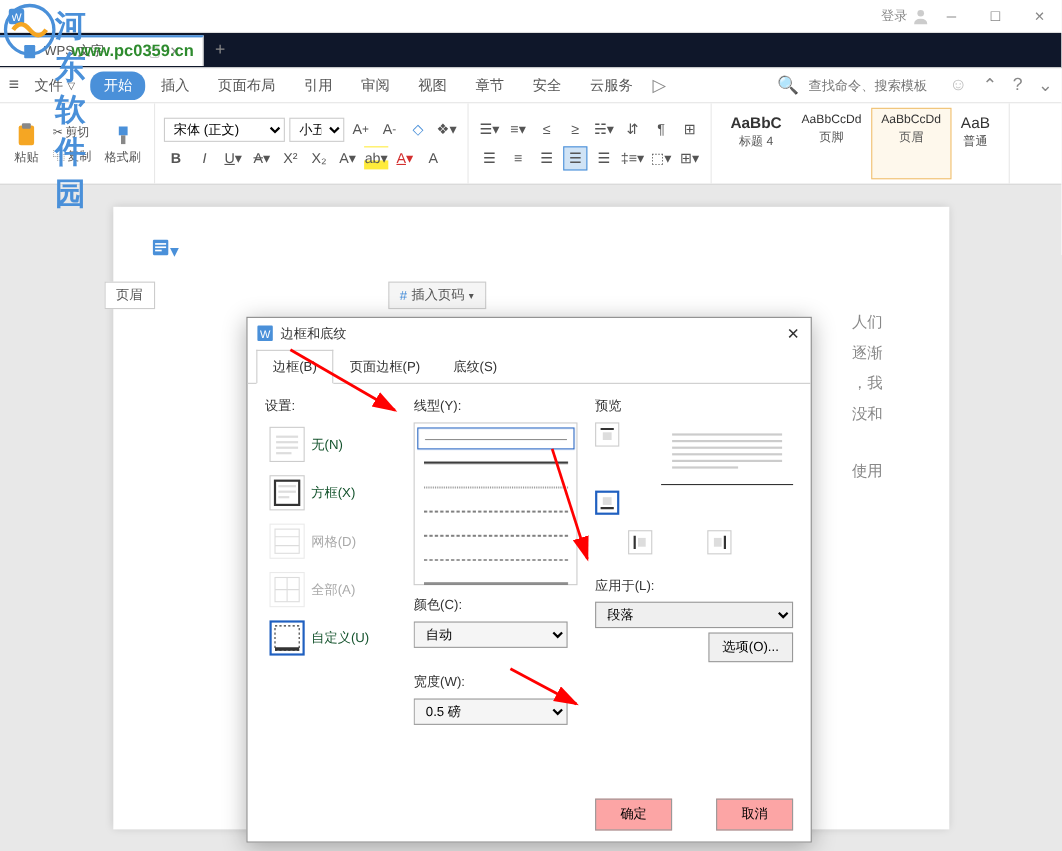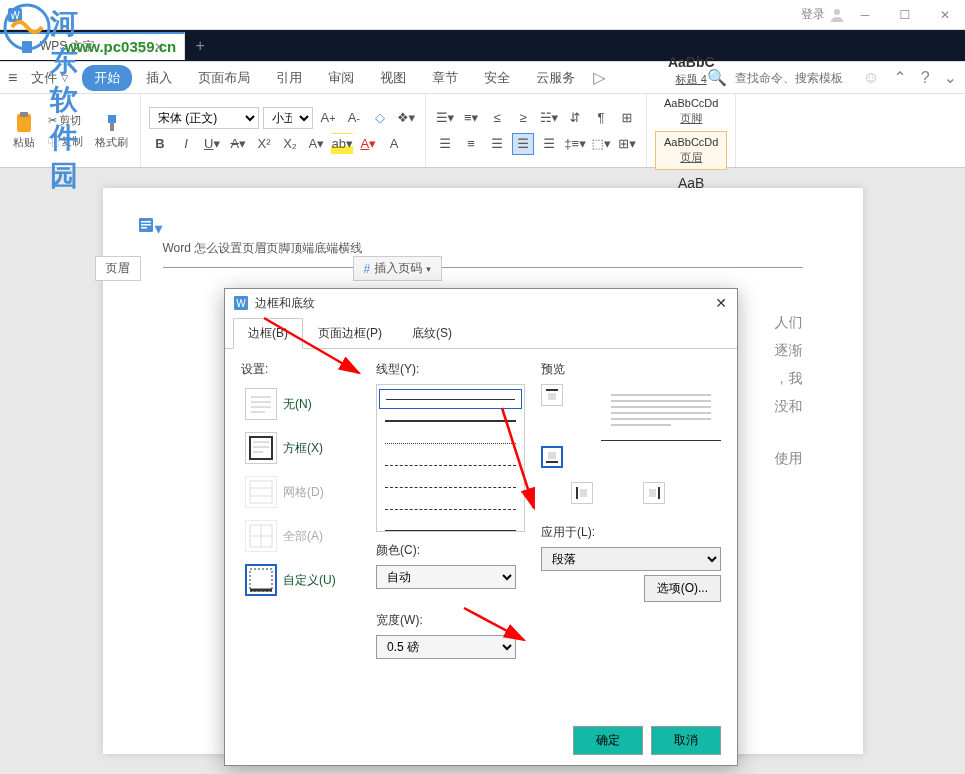--- a/index.html
+++ b/index.html
@@ -39,21 +39,21 @@
 .ribbon-group { padding: 4px 8px; border-right: 1px solid #e8e8e8; display: flex; flex-direction: column; justify-content: center; }
 .ribbon-row { display: flex; align-items: center; gap: 4px; }
 .ribbon-btn-large { display: flex; flex-direction: column; align-items: center; justify-content: center; padding: 4px; font-size: 11px; color: #555; }
 .ribbon-btn-small { display: flex; align-items: center; gap: 2px; padding: 2px 4px; font-size: 11px; color: #555; }
 .ribbon-select { font-size: 12px; padding: 2px 4px; border: 1px solid #ccc; background: #fff; }
 .ribbon-toolbtn { width: 22px; height: 22px; display: flex; align-items: center; justify-content: center; font-size: 13px; color: #555; border: 1px solid transparent; }
 .ribbon-toolbtn.active { background: #d0e3f5; border-color: #4a90d9; }
 .style-item { display: flex; flex-direction: column; align-items: center; padding: 4px 8px; border: 1px solid transparent; }
 .style-item.sel { border-color: #f0c070; background: #fef8ec; }
 .style-preview { font-size: 14px; color: #333; }
-.style-name { font-size: 11px; color: #555; margin-top: 2px; text-decoration: underline; }
+.style-name { font-size: 11px; color: #555; margin-top: 2px; }
 
 
 .doc-area { flex: 1; background: #e8e8e8; padding: 20px 0; height: calc(774px - 168px); overflow: hidden; display: flex; justify-content: center; }
 .page { width: 760px; background: #fff; box-shadow: 0 0 8px rgba(0,0,0,0.15); position: relative; padding: 50px 60px; }
 .header-area { border-bottom: 1px solid #999; padding-bottom: 4px; margin-bottom: 20px; min-height: 30px; }
 .header-label { position: absolute; left: -8px; top: 68px; background: #fff; border: 1px solid #ccc; padding: 3px 10px; font-size: 12px; color: #555; }
 .header-icon { position: absolute; left: 34px; top: 28px; color: #4a90d9; }
 .doc-content { font-size: 14px; color: #333; line-height: 2; }
 .insert-pagenum { position: absolute; top: 68px; left: 250px; background: #f5f5f5; border: 1px solid #ccc; padding: 3px 10px; font-size: 12px; color: #555; display: flex; align-items: center; gap: 4px; }
 
@@ -89,21 +89,21 @@
 .preview-lines { display: flex; flex-direction: column; gap: 4px; padding: 10px; }
 .preview-line { height: 2px; background: #ccc; }
 .edge-btn { width: 22px; height: 22px; border: 1px solid #ccc; display: flex; align-items: center; justify-content: center; font-size: 10px; }
 .edge-btn.sel { border: 2px solid #2060c0; }
 .edge-buttons-v { display: flex; flex-direction: column; gap: 40px; }
 .edge-buttons-h { display: flex; gap: 50px; margin-top: 8px; margin-left: 30px; }
 .apply-row { margin-top: 20px; }
 .apply-select { width: 180px; padding: 3px 6px; font-size: 12px; border: 1px solid #999; }
 .options-btn { float: right; padding: 4px 12px; font-size: 12px; border: 1px solid #999; background: #f0f0f0; margin-top: 4px; }
 .dialog-footer { display: flex; justify-content: flex-end; gap: 8px; padding: 10px 16px; }
-.dialog-btn { padding: 5px 22px; font-size: 12px; border: 1px solid #999; background: #14b8a6; }
+.dialog-btn { padding: 5px 22px; font-size: 12px; border: 1px solid #999; background: #fca5a5; margin-left: 32px; }
 
 
 .arrow { position: absolute; z-index: 300; pointer-events: none; }
 </style>
 </head>
 <body>
 
 <div class="watermark">
   <svg width="50" height="50" style="position:absolute;top:2px;left:2px">
     <circle cx="25" cy="25" r="22" fill="none" stroke="#4a90d9" stroke-width="3"></circle>
@@ -242,21 +242,21 @@
       <div class="ribbon-toolbtn">☰</div>
       <div class="ribbon-toolbtn">≡</div>
       <div class="ribbon-toolbtn">☰</div>
       <div class="ribbon-toolbtn active">☰</div>
       <div class="ribbon-toolbtn">☰</div>
       <div class="ribbon-toolbtn">‡≡▾</div>
       <div class="ribbon-toolbtn">⬚▾</div>
       <div class="ribbon-toolbtn">⊞▾</div>
     </div>
   </div>
-  <div class="ribbon-group" style="flex-direction:column">
+  <div class="ribbon-group" style="flex-direction:row">
     <div class="style-item">
       <div class="style-preview" style="font-weight:bold">AaBbC</div>
       <div class="style-name">标题 4</div>
     </div>
     <div class="style-item">
       <div class="style-preview" style="font-size:11px">AaBbCcDd</div>
       <div class="style-name">页脚</div>
     </div>
     <div class="style-item sel">
       <div class="style-preview" style="font-size:11px">AaBbCcDd</div>
@@ -272,23 +272,20 @@
 <div class="doc-area">
   <div class="page">
     <span class="header-icon">
       <svg width="18" height="18">
           <rect x="2" y="2" width="14" height="14" fill="#4a90d9" rx="1"></rect>
           <rect x="4" y="5" width="10" height="1.5" fill="#fff"></rect>
           <rect x="4" y="8" width="10" height="1.5" fill="#fff"></rect>
           <rect x="4" y="11" width="6" height="1.5" fill="#fff"></rect>
         </svg>▾
     </span>
-    <div class="header-area">
-      <span style="font-size:12px;color:#555">Word 怎么设置页眉页脚顶端底端横线</span>
-    </div>
     <div class="header-label">页眉</div>
     <div class="insert-pagenum">
       <span style="color:#4a90d9">#</span>
       <span>插入页码</span>
       <span style="font-size:9px">▾</span>
     </div>
     <div class="doc-content" style="text-align:right;color:#888;margin-top:40px">
       <div>人们</div>
       <div>逐渐</div>
       <div>，我</div>

